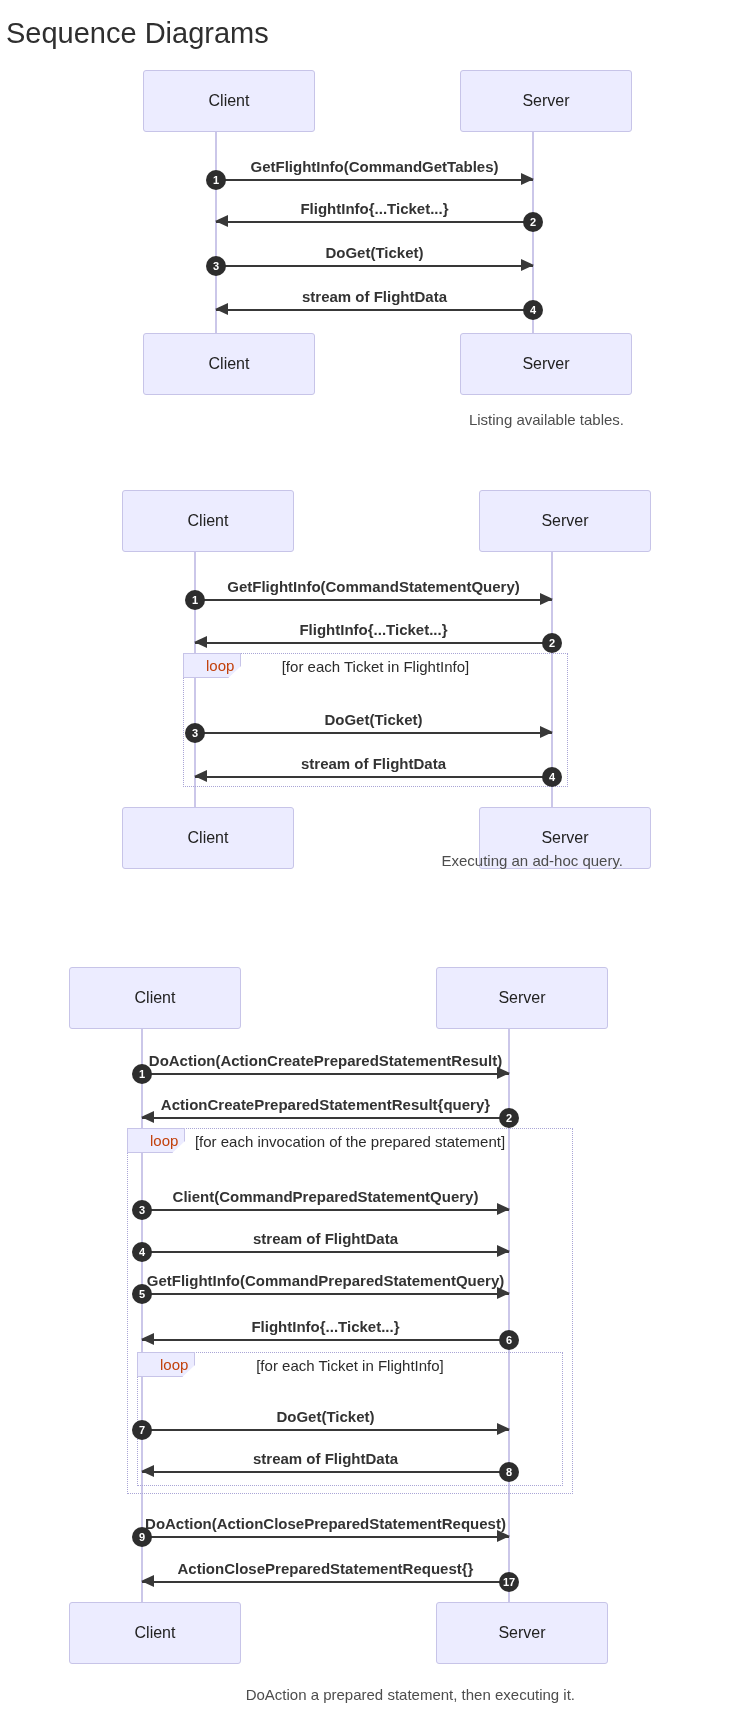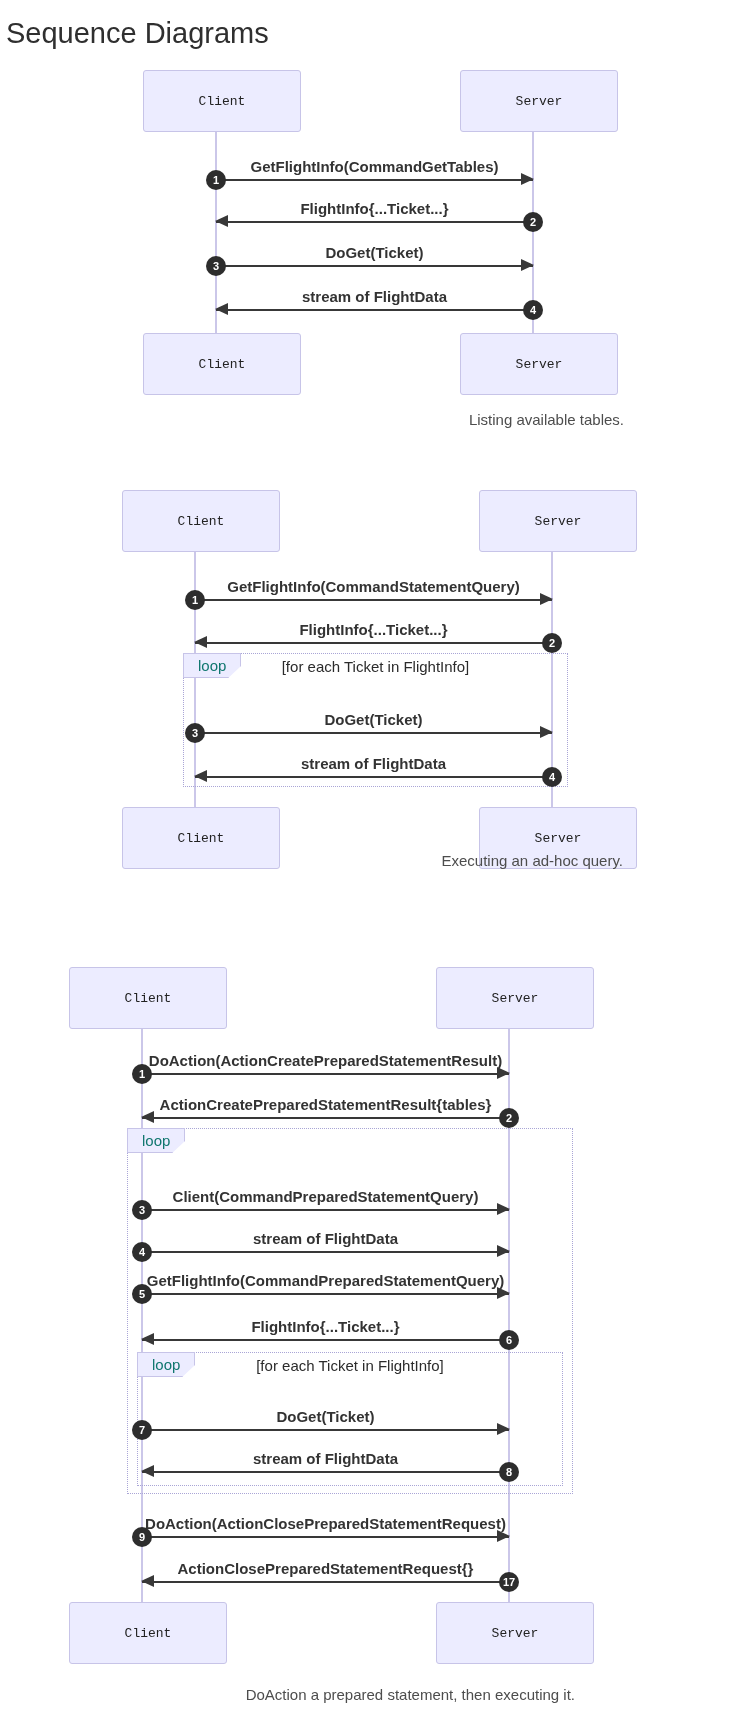--- a/index.html
+++ b/index.html
@@ -1,39 +1,39 @@
 <!DOCTYPE html>
 <html><head>
 <meta charset="utf-8">
 <style>
   html,body{margin:0;padding:0;background:#ffffff;}
   .canvas{position:relative;width:749px;height:1731px;background:#ffffff;overflow:hidden;
           font-family:"Liberation Sans",sans-serif;}
   .title{position:absolute;left:6px;top:-2px;font-size:29px;color:#2f2f2f;font-weight:400;}
   .group{position:absolute;left:0;top:0;width:0;height:0;}
-  .actor{position:absolute;width:158px;height:62px;background:#ECECFF;border:1px solid #C7C4E8;
+  .actor{position:absolute;width:172px;height:62px;background:#ECECFF;border:1px solid #C7C4E8;
          border-radius:3px;display:flex;align-items:center;justify-content:center;
-         font-size:13px;color:#222;box-sizing:border-box;font-family:Liberation Mono, monospace;}
+         font-size:16px;color:#222;box-sizing:border-box;}
   .lifeline{position:absolute;width:1.5px;background:#CBC7E9;}
   .msg{position:absolute;height:0;}
   .msg .lbl{position:absolute;left:-70px;right:-70px;bottom:5px;text-align:center;
             font-weight:bold;font-size:15px;color:#333;white-space:nowrap;}
   .msg .line{position:absolute;left:0;right:0;top:-1px;height:2px;background:#383838;}
   .head-r{position:absolute;right:-1px;top:-7px;width:0;height:0;
           border-left:13px solid #383838;border-top:6px solid transparent;border-bottom:6px solid transparent;}
   .head-l{position:absolute;left:-1px;top:-7px;width:0;height:0;
           border-right:13px solid #383838;border-top:6px solid transparent;border-bottom:6px solid transparent;}
   .badge{position:absolute;top:-10px;width:20px;height:20px;border-radius:50%;background:#2d2d2d;
          color:#fff;font-size:11px;font-weight:bold;line-height:20px;text-align:center;}
   .badge.l{left:-10px;} .badge.r{right:-10px;}
   .loop{position:absolute;border:1.5px dotted #A9A5D6;box-sizing:border-box;}
   .loop-tag{position:absolute;top:-1px;left:-1px;width:58px;height:25px;background:#ECECFF;
             border:1px solid #C7C4E8;box-sizing:border-box;
             clip-path:polygon(0 0,100% 0,100% 52%,78% 100%,0 100%);
-            font-size:15px;color:#0f766e;text-align:left;padding-left:14px;line-height:23px;}
+            font-size:15px;color:#c2410c;text-align:left;padding-left:22px;line-height:23px;}
   .loop-cond{position:absolute;top:4px;left:0;right:0;text-align:center;font-size:15px;color:#2b2b2b;}
   .caption{position:absolute;width:500px;text-align:right;font-size:15px;color:#4d4d4d;}
 </style>
 </head>
 <body>
 
 <div class="canvas">
   <h1 class="title">Sequence Diagrams</h1>
 
   <div class="group">
@@ -145,28 +145,29 @@
         <span>Server</span>
       </div>
 
     <div class="msg" style="left:142px;top:1074px;width:367px">
       <div class="lbl">DoAction(ActionCreatePreparedStatementResult)</div>
       <div class="line"></div>
       <div class="head-r"></div>
       <span class="badge l">1</span>
     </div>
     <div class="msg" style="left:142px;top:1118px;width:367px">
-      <div class="lbl">ActionCreatePreparedStatementResult{tables}</div>
+      <div class="lbl">ActionCreatePreparedStatementResult{query}</div>
       <div class="line"></div>
       <div class="head-l"></div>
       <span class="badge r">2</span>
     </div>
 
     <div class="loop" style="left:127px;top:1128px;width:446px;height:366px">
       <div class="loop-tag">loop</div>
+      <div class="loop-cond">[for each invocation of the prepared statement]</div>
     </div>
 
     <div class="msg" style="left:142px;top:1210px;width:367px">
       <div class="lbl">Client(CommandPreparedStatementQuery)</div>
       <div class="line"></div>
       <div class="head-r"></div>
       <span class="badge l">3</span>
     </div>
     <div class="msg" style="left:142px;top:1252px;width:367px">
       <div class="lbl">stream of FlightData</div>

